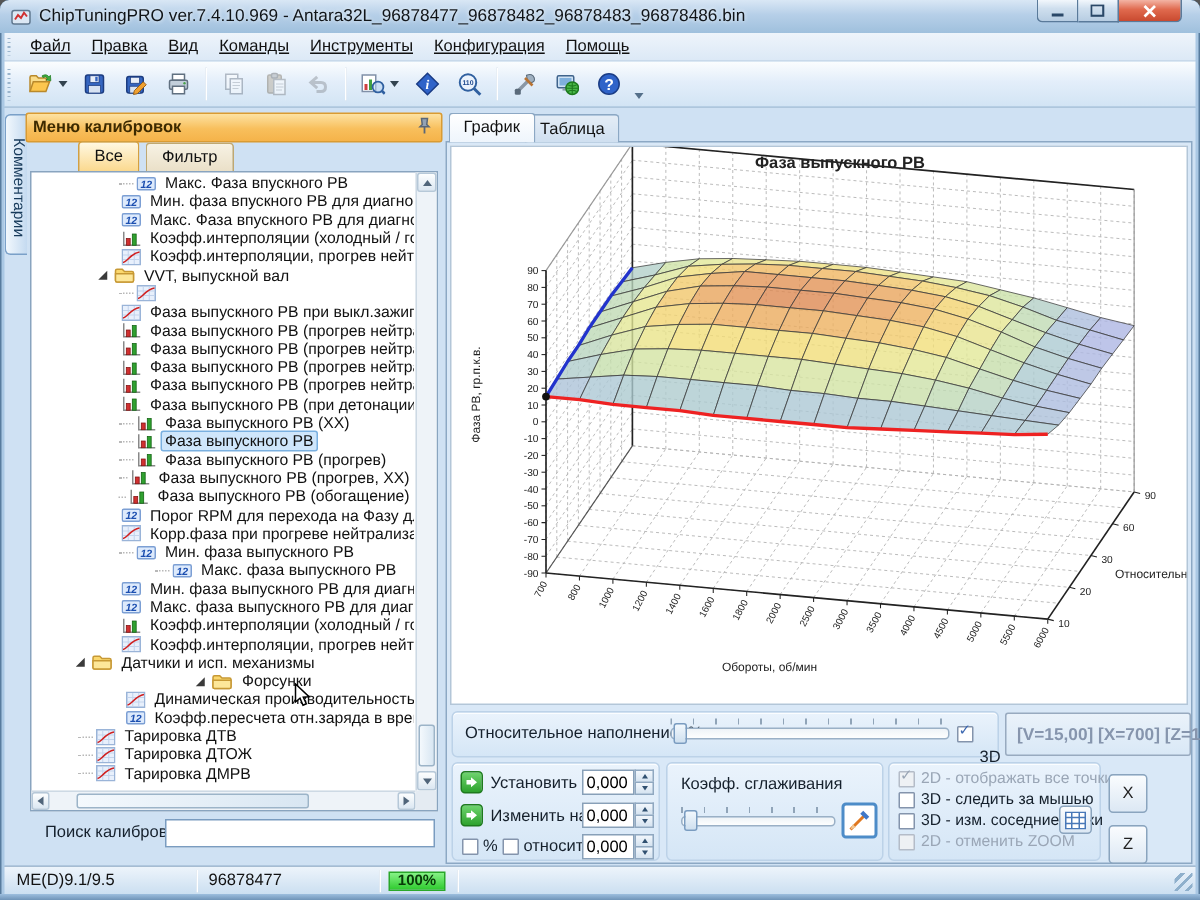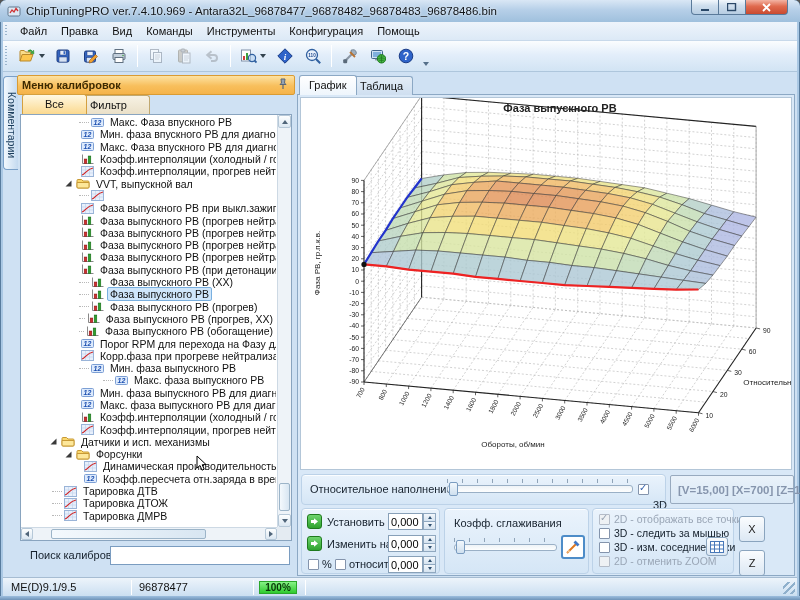--- a/index.html
+++ b/index.html
@@ -39,22 +39,22 @@
   
   .rail-tab{position:absolute;left:3px;top:76px;width:15px;height:94px;border:1px solid #7aa0c8;border-right:none;
     border-radius:4px 0 0 4px;background:linear-gradient(90deg,#f2f8fd,#c4daf0);
     writing-mode:vertical-rl;text-align:center;font-size:10.5px;color:#173a5a;padding-top:4px;}
   
   .calib-header{position:absolute;left:17px;top:75px;width:278px;height:20px;
     background:linear-gradient(#fde2a2,#f8bf5c 55%,#f5b34a);border:1px solid #d99b33;border-radius:2px;
     display:flex;align-items:center;}
   .calib-title{font-weight:bold;color:#3d2a00;margin-left:4px;flex:1;}
   .pin{margin-right:6px;}
-  .ctab{position:absolute;height:19px;padding:0 22px;line-height:18px;border:1px solid #c0a870;border-bottom:none;
-    border-radius:3px 3px 0 0;background:linear-gradient(#f7f2e4,#eae0c8);}
+  .ctab{position:absolute;height:19px;padding:0 10px;line-height:18px;border:1px solid #c0a870;border-bottom:none;
+    border-radius:3px 3px 0 0;background:linear-gradient(#f7f2e4,#eae0c8);margin-left:30px;}
   .ctab.active{background:linear-gradient(#fff8e2,#fbd98f);border-color:#d4a040;font-weight:normal;height:20px;z-index:2;}
   .tree-frame{position:absolute;left:20px;top:114px;width:272px;height:427px;background:#fff;border:1px solid #89a4bf;}
   .tree-rows{position:absolute;left:0;top:1px;width:255px;height:474px;overflow:hidden;}
   .trow{height:12.3px;display:flex;align-items:center;white-space:nowrap;font-size:10.5px;}
   .trow .arrow{width:12px;display:inline-flex;align-items:center;}
   .trow .conn{width:10px;margin-right:2px;border-top:1px dotted #b8b8b8;height:0;}
   .trow .ticon{display:inline-flex;margin-right:3px;}
   .trow .tlabel{padding:0 2px;border:1px solid transparent;}
   .trow.sel .tlabel{background:#cfe6fb;border:1px solid #7ab0e0;border-radius:2px;}
   .vscroll{position:absolute;right:0;top:0;width:14px;height:412px;background:#eef3f8;border-left:1px solid #cdd9e4;}
@@ -147,21 +147,21 @@
       <div class="winbtn close">
           <svg width="10" height="9">
             <path d="M1 1 L8 8 M8 1 L1 8" stroke="#fff" stroke-width="1.8"></path>
           </svg>
         </div>
     </div>
   </div>
 
   <div class="menubar">
     <div class="grip"></div>
-    <div id="menu-items" style="display:flex;">
+    <div id="menu-items" style="display:flex;text-decoration:underline;">
         <span class="menu-item">Файл</span>
         <span class="menu-item">Правка</span>
         <span class="menu-item">Вид</span>
         <span class="menu-item">Команды</span>
         <span class="menu-item">Инструменты</span>
         <span class="menu-item">Конфигурация</span>
         <span class="menu-item">Помощь</span>
       </div>
   </div>
 
@@ -607,21 +607,21 @@
             </svg>
           </span>
           <span class="ticon">
             <svg width="14" height="11">
               <path d="M1 2.5 Q1 1.5 2 1.5 H5.5 L7 3 H12 Q13 3 13 4 V9 Q13 10 12 10 H2 Q1 10 1 9 Z" fill="#fbd86e" stroke="#c79935"></path>
               <path d="M1 4.5 H13 V9 Q13 10 12 10 H2 Q1 10 1 9 Z" fill="#fde79a" stroke="#c79935"></path>
             </svg>
           </span>
           <span class="tlabel">Датчики и исп. механизмы</span>
         </div>
-        <div class="trow" style="padding-left: 43px;">
+        <div class="trow" style="padding-left: 43px; justify-content: center;">
           <span class="arrow">
             <svg width="9" height="9">
               <path d="M7.5 1.5 L7.5 7.5 L1.5 7.5 Z" fill="#3a3a3a"></path>
             </svg>
           </span>
           <span class="ticon">
             <svg width="14" height="11">
               <path d="M1 2.5 Q1 1.5 2 1.5 H5.5 L7 3 H12 Q13 3 13 4 V9 Q13 10 12 10 H2 Q1 10 1 9 Z" fill="#fbd86e" stroke="#c79935"></path>
               <path d="M1 4.5 H13 V9 Q13 10 12 10 H2 Q1 10 1 9 Z" fill="#fde79a" stroke="#c79935"></path>
             </svg>

